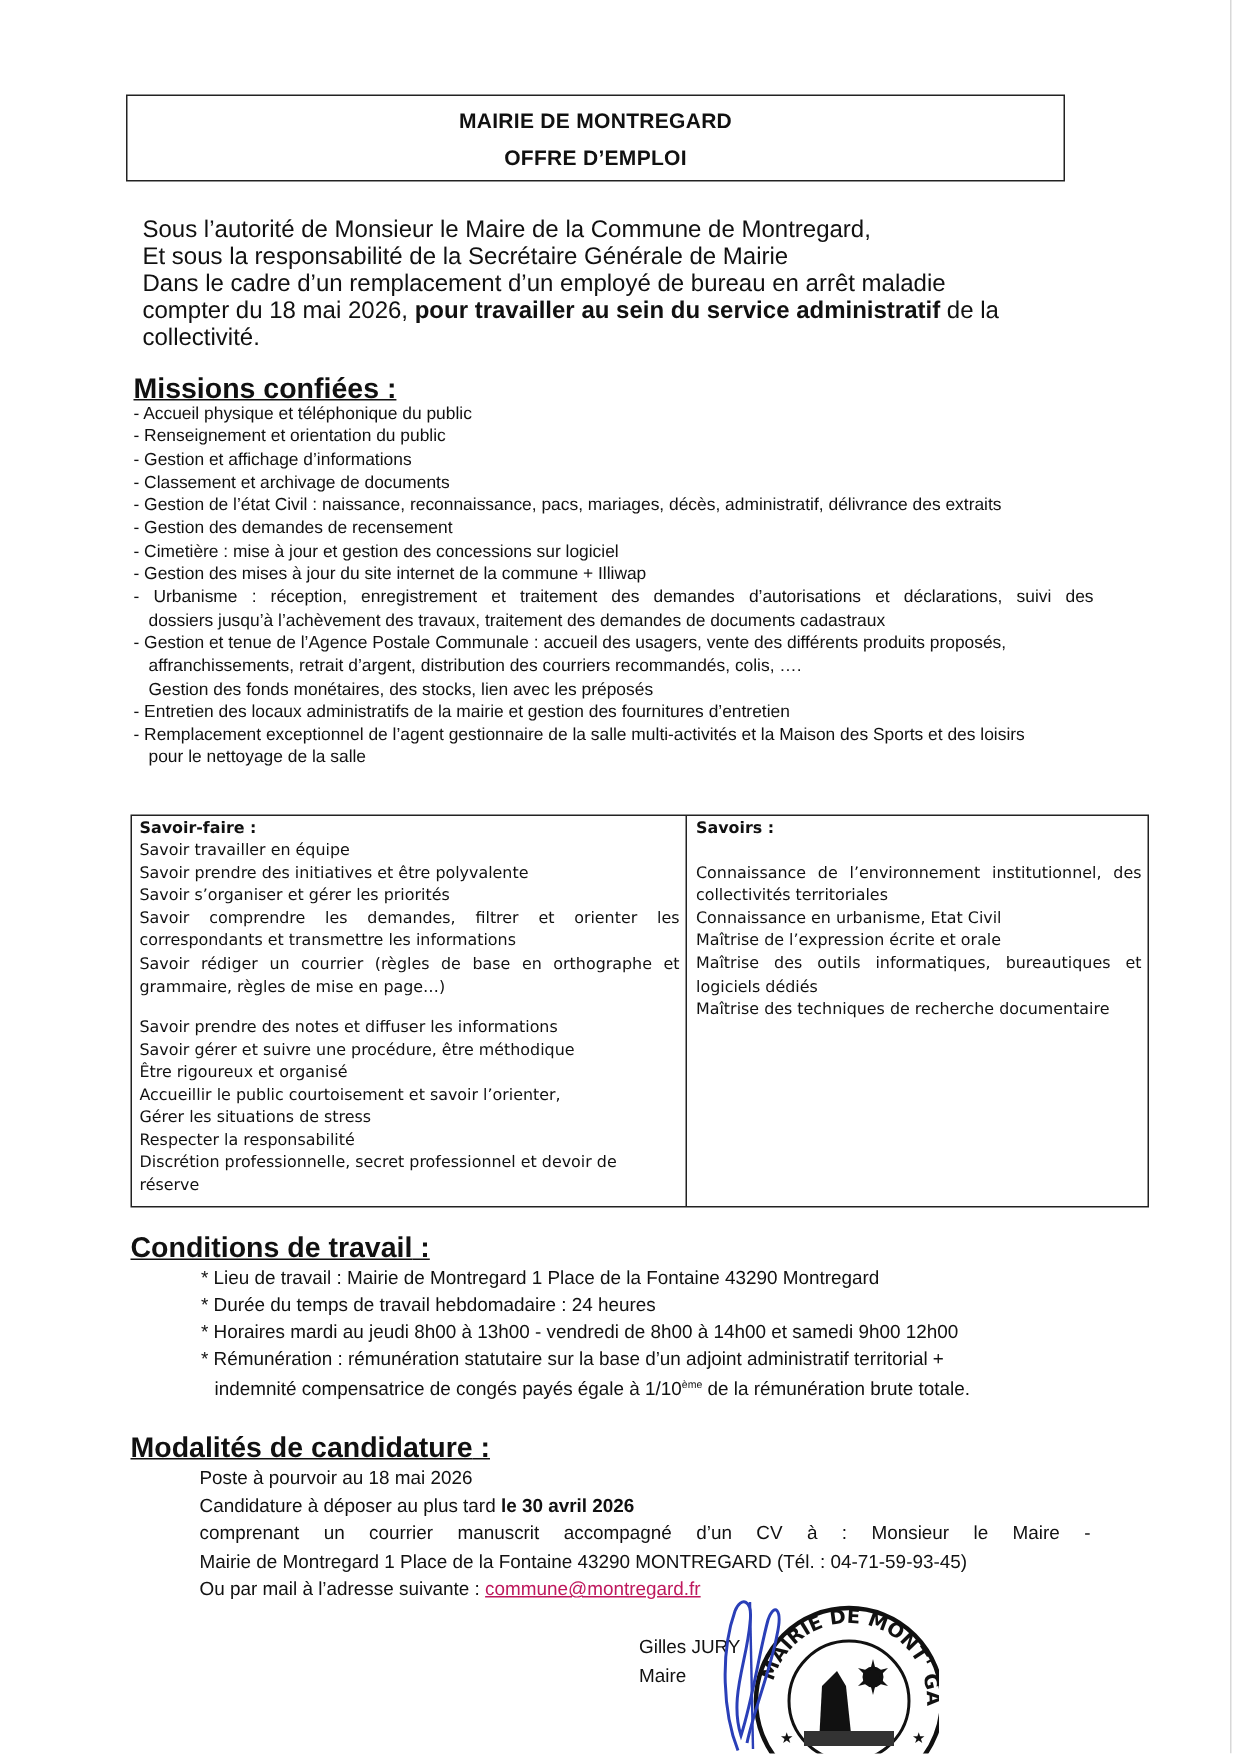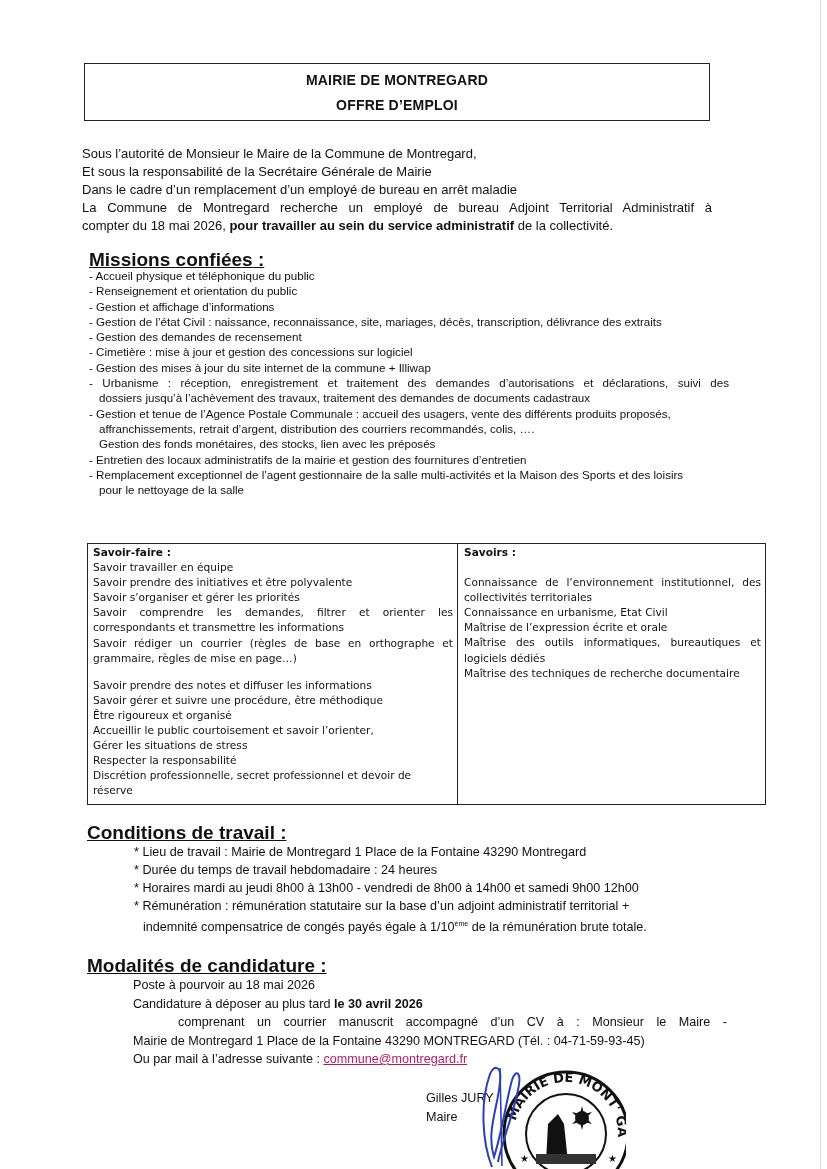--- a/index.html
+++ b/index.html
@@ -1,71 +1,71 @@
 <!DOCTYPE html>
 <html><head>
   <meta charset="utf-8">
   <style>
     html, body { margin: 0; padding: 0; background: #ffffff; }
     body { width: 827px; height: 1169px; position: relative; overflow: hidden; font-family: "Liberation Sans", "DejaVu Sans", sans-serif; color: #111; }
     .scanline { position: absolute; left: 820px; top: 0; width: 1px; height: 1169px; background: #d8d8d8; }
     .title-box { position: absolute; left: 84px; top: 63px; width: 624px; height: 56px; border: 1.5px solid #222; text-align: center; }
     .title-box .t1, .title-box .t2 { font-size: 14px; font-weight: bold; letter-spacing: 0.2px; line-height: 25px; }
     .title-box .t1 { margin-top: 4px; }
-    .intro { position: absolute; left: 82px; top: 145px; width: 630px; font-size: 13px; line-height: 18px; }
+    .intro { position: absolute; left: 95px; top: 145px; width: 630px; font-size: 16px; line-height: 18px; }
     .intro .just { text-align: justify; text-align-last: justify; }
     .intro b { font-weight: bold; }
     .missions { position: absolute; left: 89px; top: 251px; width: 640px; font-size: 11.6px; line-height: 15.3px; }
     .heading { font-weight: bold; text-decoration: underline; font-size: 19px; line-height: 17px; }
     .heading .colon { text-decoration: none; }
     .missions .item { position: relative; padding-left: 0; }
     .missions .cont { padding-left: 10px; }
     .missions .justify { text-align: justify; text-align-last: justify; }
     .skills { position: absolute; left: 87px; top: 543px; width: 677px; height: 260px; border: 1.3px solid #222; display: flex; font-family: "DejaVu Sans", sans-serif; font-size: 10.6px; line-height: 15.1px; }
     .skills .col-left { width: 370px; padding: 1px 4px 0 5px; border-right: 1.3px solid #222; box-sizing: border-box; }
     .skills .col-right { flex: 1; padding: 1px 4px 0 6px; box-sizing: border-box; }
     .skills .col-head { font-weight: bold; }
     .skills .just { text-align: justify; }
     .skills .gap { height: 12px; }
     .conditions { position: absolute; left: 87px; top: 824px; width: 640px; font-size: 12.6px; line-height: 18px; }
     .conditions .list { padding-left: 47px; margin-top: 2px; }
     .conditions .cont { padding-left: 9px; }
     .conditions sup { font-size: 7px; }
     .modalites { position: absolute; left: 87px; top: 957px; width: 640px; font-size: 12.6px; line-height: 18.5px; }
     .modalites .list { padding-left: 46px; margin-top: 2px; }
-    .modalites .just { text-align: justify; text-align-last: justify; margin-left: 45px; }
+    .modalites .just { text-align: justify; text-align-last: justify; }
     .modalites a { color: #be185d; text-decoration: underline; }
     .signature { position: absolute; left: 426px; top: 1089px; font-size: 12.6px; line-height: 18.5px; }
     .stamp { position: absolute; left: 496px; top: 1062px; width: 130px; height: 120px; }
     .sig-mark { position: absolute; left: 472px; top: 1062px; width: 60px; height: 110px; }
   </style>
 </head>
 <body>
 
 <div class="scanline"></div>
 
 <div class="title-box">
   <div class="t1">MAIRIE DE MONTREGARD</div>
   <div class="t2">OFFRE D’EMPLOI</div>
 </div>
 
 <div class="intro">
   <div>Sous l’autorité de Monsieur le Maire de la Commune de Montregard,</div>
   <div>Et sous la responsabilité de la Secrétaire Générale de Mairie</div>
   <div>Dans le cadre d’un remplacement d’un employé de bureau en arrêt maladie</div>
-  <div class="just">La Commune de Montregard recherche un employé de bureau Adjoint Territorial Administratif à</div>
   <div><span>compter du 18 mai 2026, </span><b>pour travailler au sein du service administratif</b><span> de la collectivité.</span></div>
 </div>
 
 <div class="missions">
   <div class="heading"><span>Missions confiées</span><span class="colon"> :</span></div>
   <div class="item">- Accueil physique et téléphonique du public</div>
   <div class="item">- Renseignement et orientation du public</div>
   <div class="item">- Gestion et affichage d’informations</div>
-  <div class="item">- Gestion de l’état Civil : naissance, reconnaissance, site, mariages, décès, transcription, délivrance des extraits</div>
+  <div class="item">- Classement et archivage de documents</div>
+  <div class="item">- Gestion de l’état Civil : naissance, reconnaissance, pacs, mariages, décès, administratif, délivrance des extraits</div>
   <div class="item">- Gestion des demandes de recensement</div>
   <div class="item">- Cimetière : mise à jour et gestion des concessions sur logiciel</div>
   <div class="item">- Gestion des mises à jour du site internet de la commune + Illiwap</div>
   <div class="item justify">- Urbanisme : réception, enregistrement et traitement des demandes d’autorisations et déclarations, suivi des</div>
   <div class="item cont">dossiers jusqu’à l’achèvement des travaux, traitement des demandes de documents cadastraux</div>
   <div class="item">- Gestion et tenue de l’Agence Postale Communale : accueil des usagers, vente des différents produits proposés,</div>
   <div class="item cont">affranchissements, retrait d’argent, distribution des courriers recommandés, colis, ….</div>
   <div class="item cont">Gestion des fonds monétaires, des stocks, lien avec les préposés</div>
   <div class="item">- Entretien des locaux administratifs de la mairie et gestion des fournitures d’entretien</div>
   <div class="item">- Remplacement exceptionnel de l’agent gestionnaire de la salle multi-activités et la Maison des Sports et des loisirs</div>

